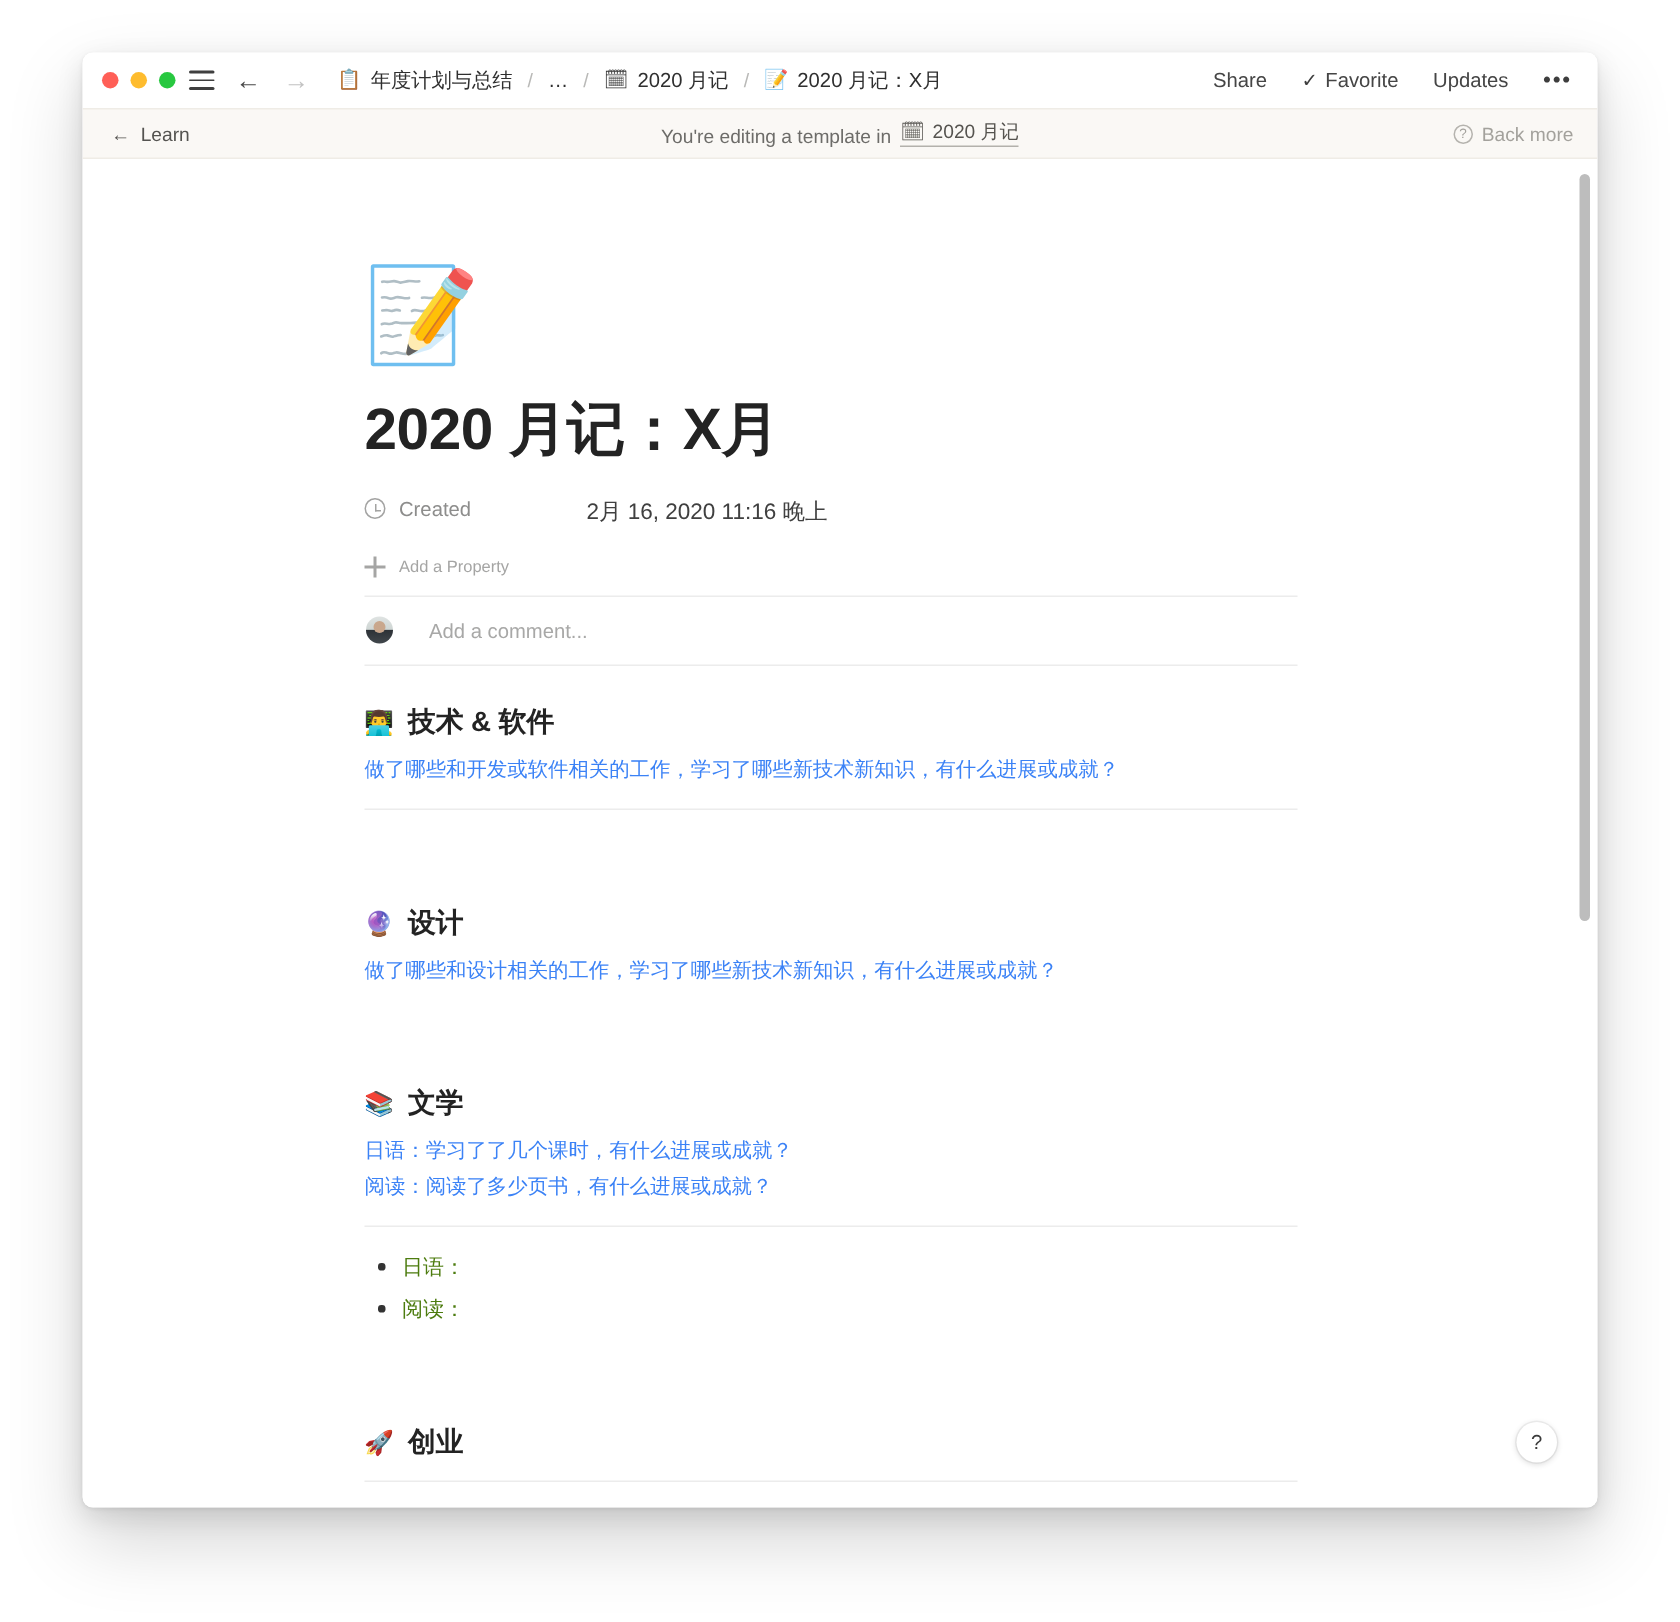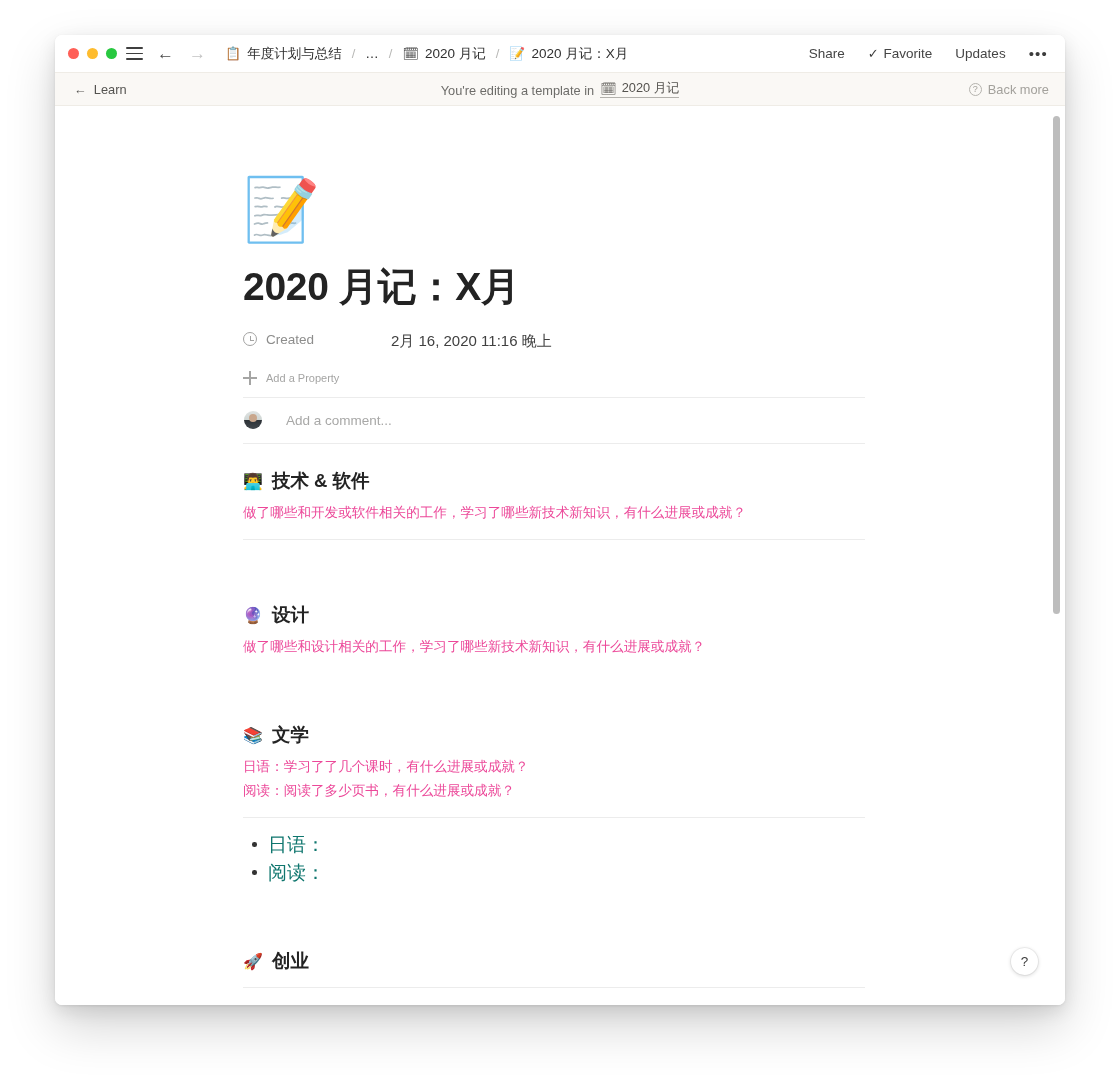--- a/index.html
+++ b/index.html
@@ -341,38 +341,38 @@
     cursor: text;
   }
   .sec-head .emo-lg {
     font-family: "DejaVu Sans", sans-serif;
     font-size: 16px;
     font-weight: normal;
     line-height: 1;
   }
   .sec-line {
     font-size: 13.6px;
-    color: #ec4899;
+    color: #3b82f6;
     line-height: 1.55;
     margin-bottom: 3px;
     cursor: text;
   }
   .sec-gap-lg { height: 62px; }
   .sec-gap-sm { height: 13px; }
 
   ul.bullets {
     list-style: none;
     margin: 12px 0 0 0;
     padding: 0;
   }
   ul.bullets li {
     position: relative;
     padding-left: 25px;
-    font-size: 19px;
-    color: #0f766e;
+    font-size: 14px;
+    color: #4d7c0f;
     line-height: 1;
     height: 28px;
     display: flex;
     align-items: center;
     cursor: text;
   }
   ul.bullets li::before {
     content: "";
     position: absolute;
     left: 9px; top: 12px;

